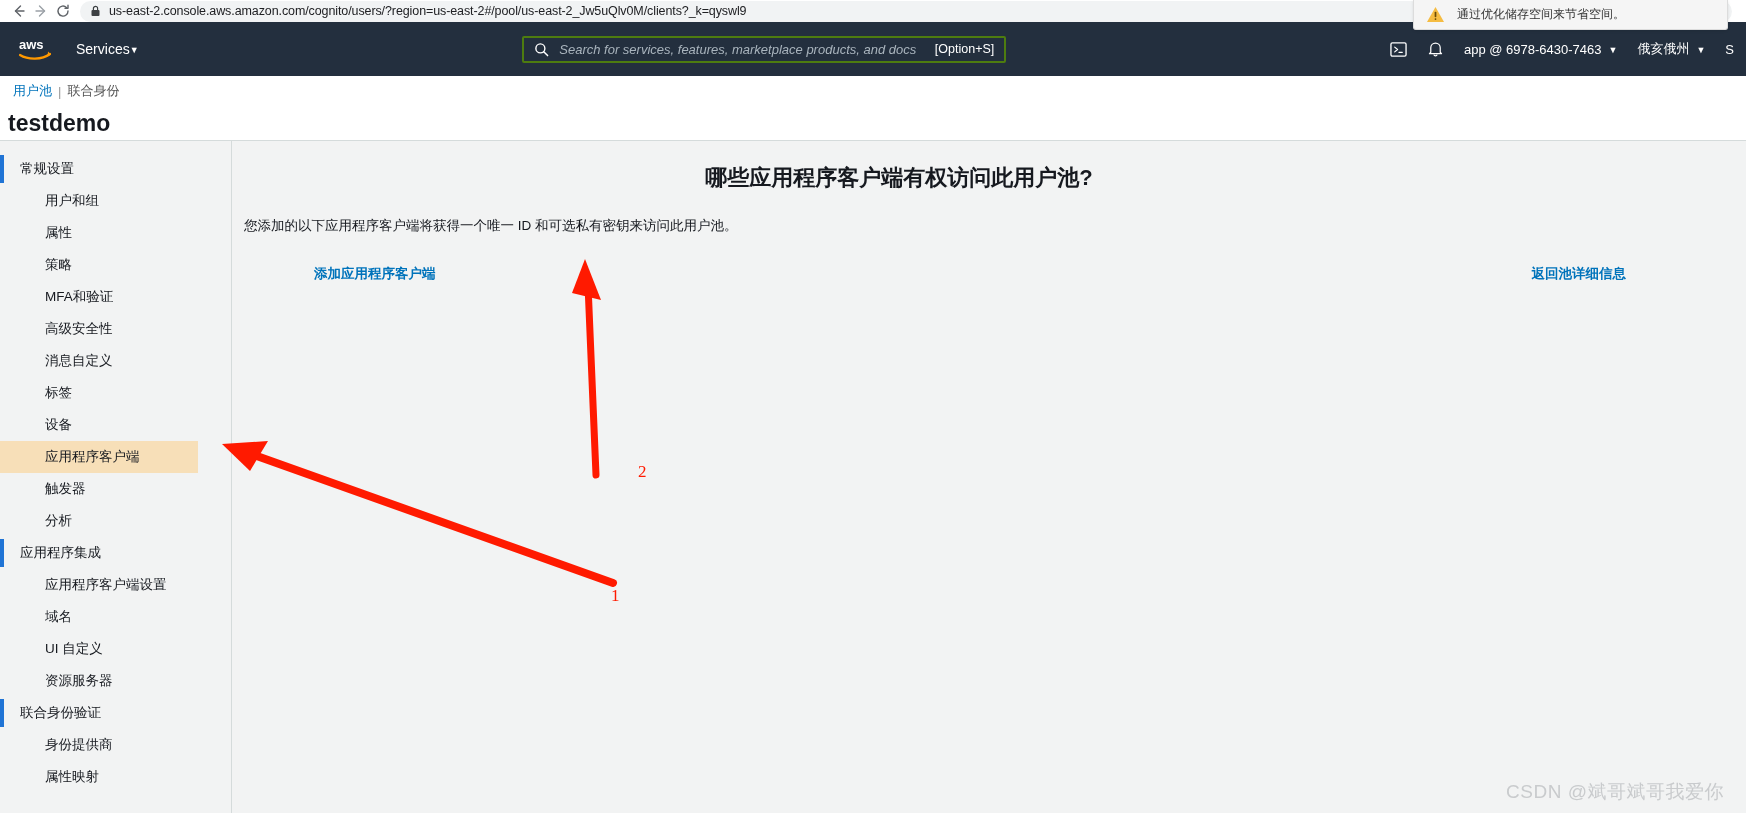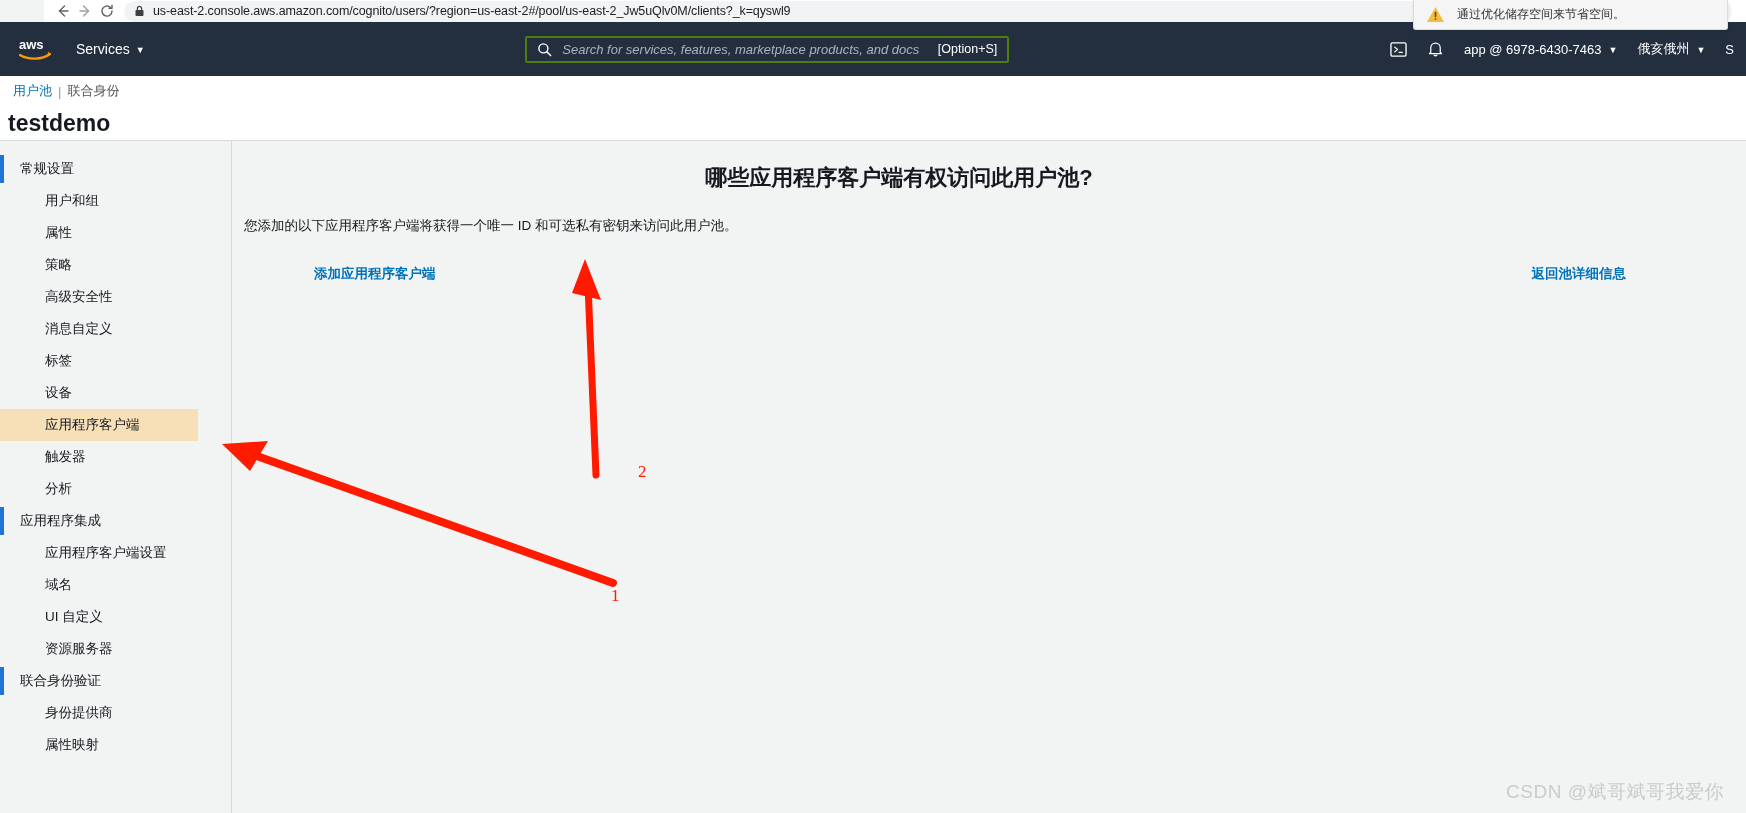--- a/index.html
+++ b/index.html
@@ -12,21 +12,20 @@
 
   
   .browser-bar {
     height: 22px;
     background: #ffffff;
     display: flex;
     align-items: center;
     padding: 0 8px;
     position: relative;
     z-index: 5;
-    margin-left: 44px;
   }
   .nav-btn {
     width: 22px; height: 22px;
     display: flex; align-items: center; justify-content: center;
     color: #5f6368; font-size: 14px;
     flex: none;
   }
   .nav-btn.disabled { color: #b9bcc0; }
   .omnibox {
     flex: 1;
@@ -75,21 +74,21 @@
     align-items: center;
     padding: 0 12px 0 16px;
     position: relative;
     z-index: 3;
   }
   .aws-logo { width: 38px; display: flex; flex-direction: column; align-items: center; }
   .services-menu {
     color: #ffffff;
     font-size: 14px;
     margin-left: 22px;
-    display: flex; align-items: center; gap: 6px;
+    display: flex; align-items: center; 
     white-space: nowrap;
   }
   .caret { font-size: 9px; position: relative; top: 1px; }
   .search-wrap { flex: 1; display: flex; justify-content: center; }
   .search-box {
     width: 484px; height: 27px;
     background: #232f3e;
     border: 2px solid #4d7c0f;
     border-radius: 2px;
     display: flex; align-items: center;
@@ -332,20 +331,21 @@
 <div class="app-body">
 
   <div class="sidebar">
 
     <div class="nav-group">
       <span>常规设置</span>
     </div>
     <div class="nav-item"><span>用户和组</span></div>
     <div class="nav-item"><span>属性</span></div>
     <div class="nav-item"><span>策略</span></div>
+    <div class="nav-item"><span>MFA和验证</span></div>
     <div class="nav-item"><span>高级安全性</span></div>
     <div class="nav-item"><span>消息自定义</span></div>
     <div class="nav-item"><span>标签</span></div>
     <div class="nav-item"><span>设备</span></div>
     <div class="nav-item active"><span>应用程序客户端</span></div>
     <div class="nav-item"><span>触发器</span></div>
     <div class="nav-item"><span>分析</span></div>
 
     <div class="nav-group">
       <span>应用程序集成</span>

